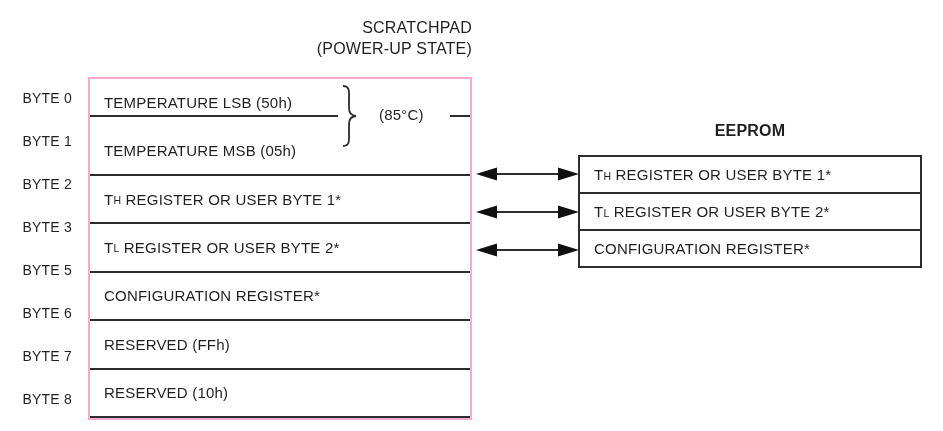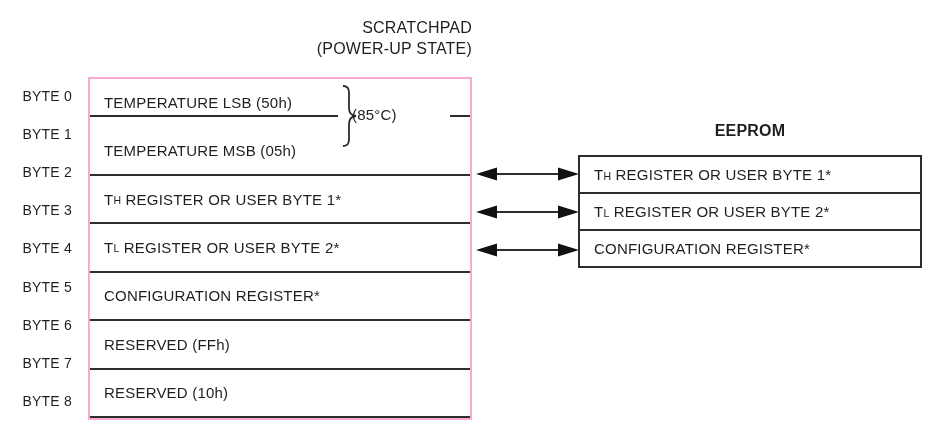--- a/index.html
+++ b/index.html
@@ -52,21 +52,21 @@
   .seg{
     position:absolute;height:2px;background:#2d2d2d;
   }
   .seg-left{left:0;top:35.7px;width:248px;}
   .seg-right{right:0;top:35.7px;width:20px;}
   
   .brace{
     position:absolute;left:252px;top:6px;width:16px;height:62px;
   }
   .temp-note{
-    position:absolute;left:262px;top:27px;
+    position:absolute;left:289px;top:27px;
     font-size:15px;line-height:18px;letter-spacing:0.2px;
   }
   
   .ee-box{
     position:absolute;left:578px;top:155px;width:344px;height:113px;
     border:2px solid #2d2d2d;box-sizing:border-box;
     display:flex;flex-direction:column;
   }
   .ee-box .sp-row{border-bottom:2px solid #2d2d2d;}
   .ee-box .sp-row:last-child{border-bottom:none;}
@@ -86,21 +86,20 @@
   <div class="sp-title">
     <div>SCRATCHPAD</div>
     <div>(POWER-UP STATE)</div>
   </div>
 
   <div class="byte-col">
     <div class="byte-cell">BYTE 0</div>
     <div class="byte-cell">BYTE 1</div>
     <div class="byte-cell">BYTE 2</div>
     <div class="byte-cell">BYTE 3</div>
-    <div class="byte-cell">BYTE 4</div>
     <div class="byte-cell">BYTE 5</div>
     <div class="byte-cell">BYTE 6</div>
     <div class="byte-cell">BYTE 7</div>
     <div class="byte-cell">BYTE 8</div>
   </div>
 
   <div class="sp-box">
     <div class="sp-row broken"><span>TEMPERATURE LSB (50h)</span><sub class="reg-sub"></sub><span></span></div>
     <div class="sp-row"><span>TEMPERATURE MSB (05h)</span><sub class="reg-sub"></sub><span></span></div>
     <div class="sp-row"><span>T</span><sub class="reg-sub">H</sub><span> REGISTER OR USER BYTE 1*</span></div>

